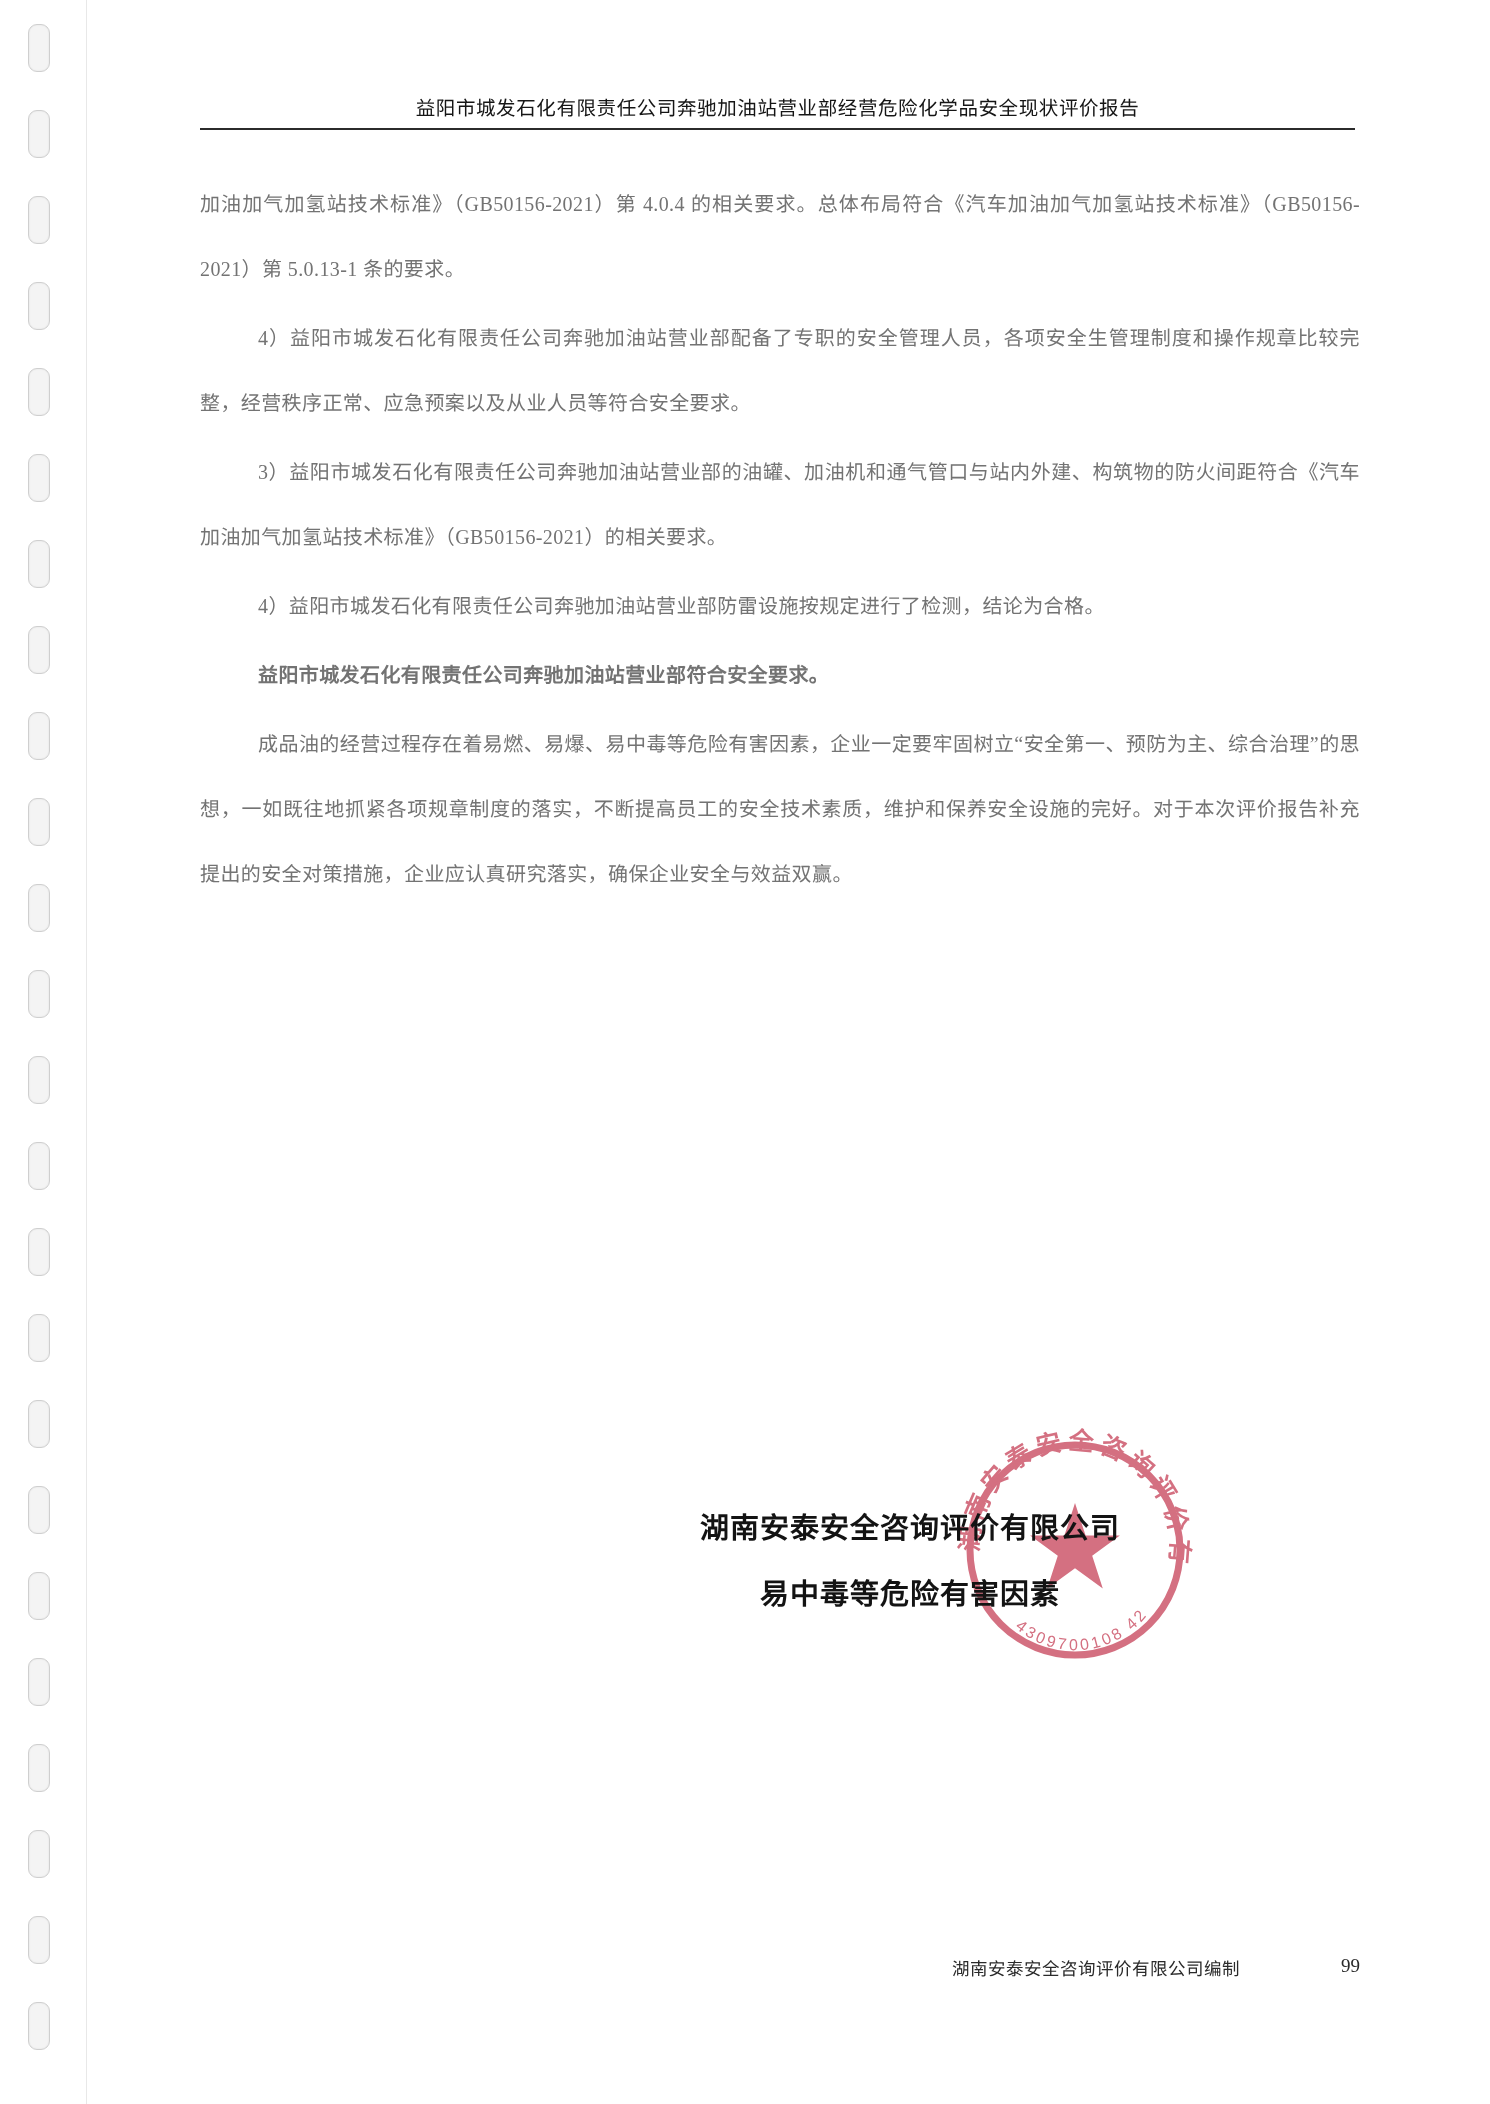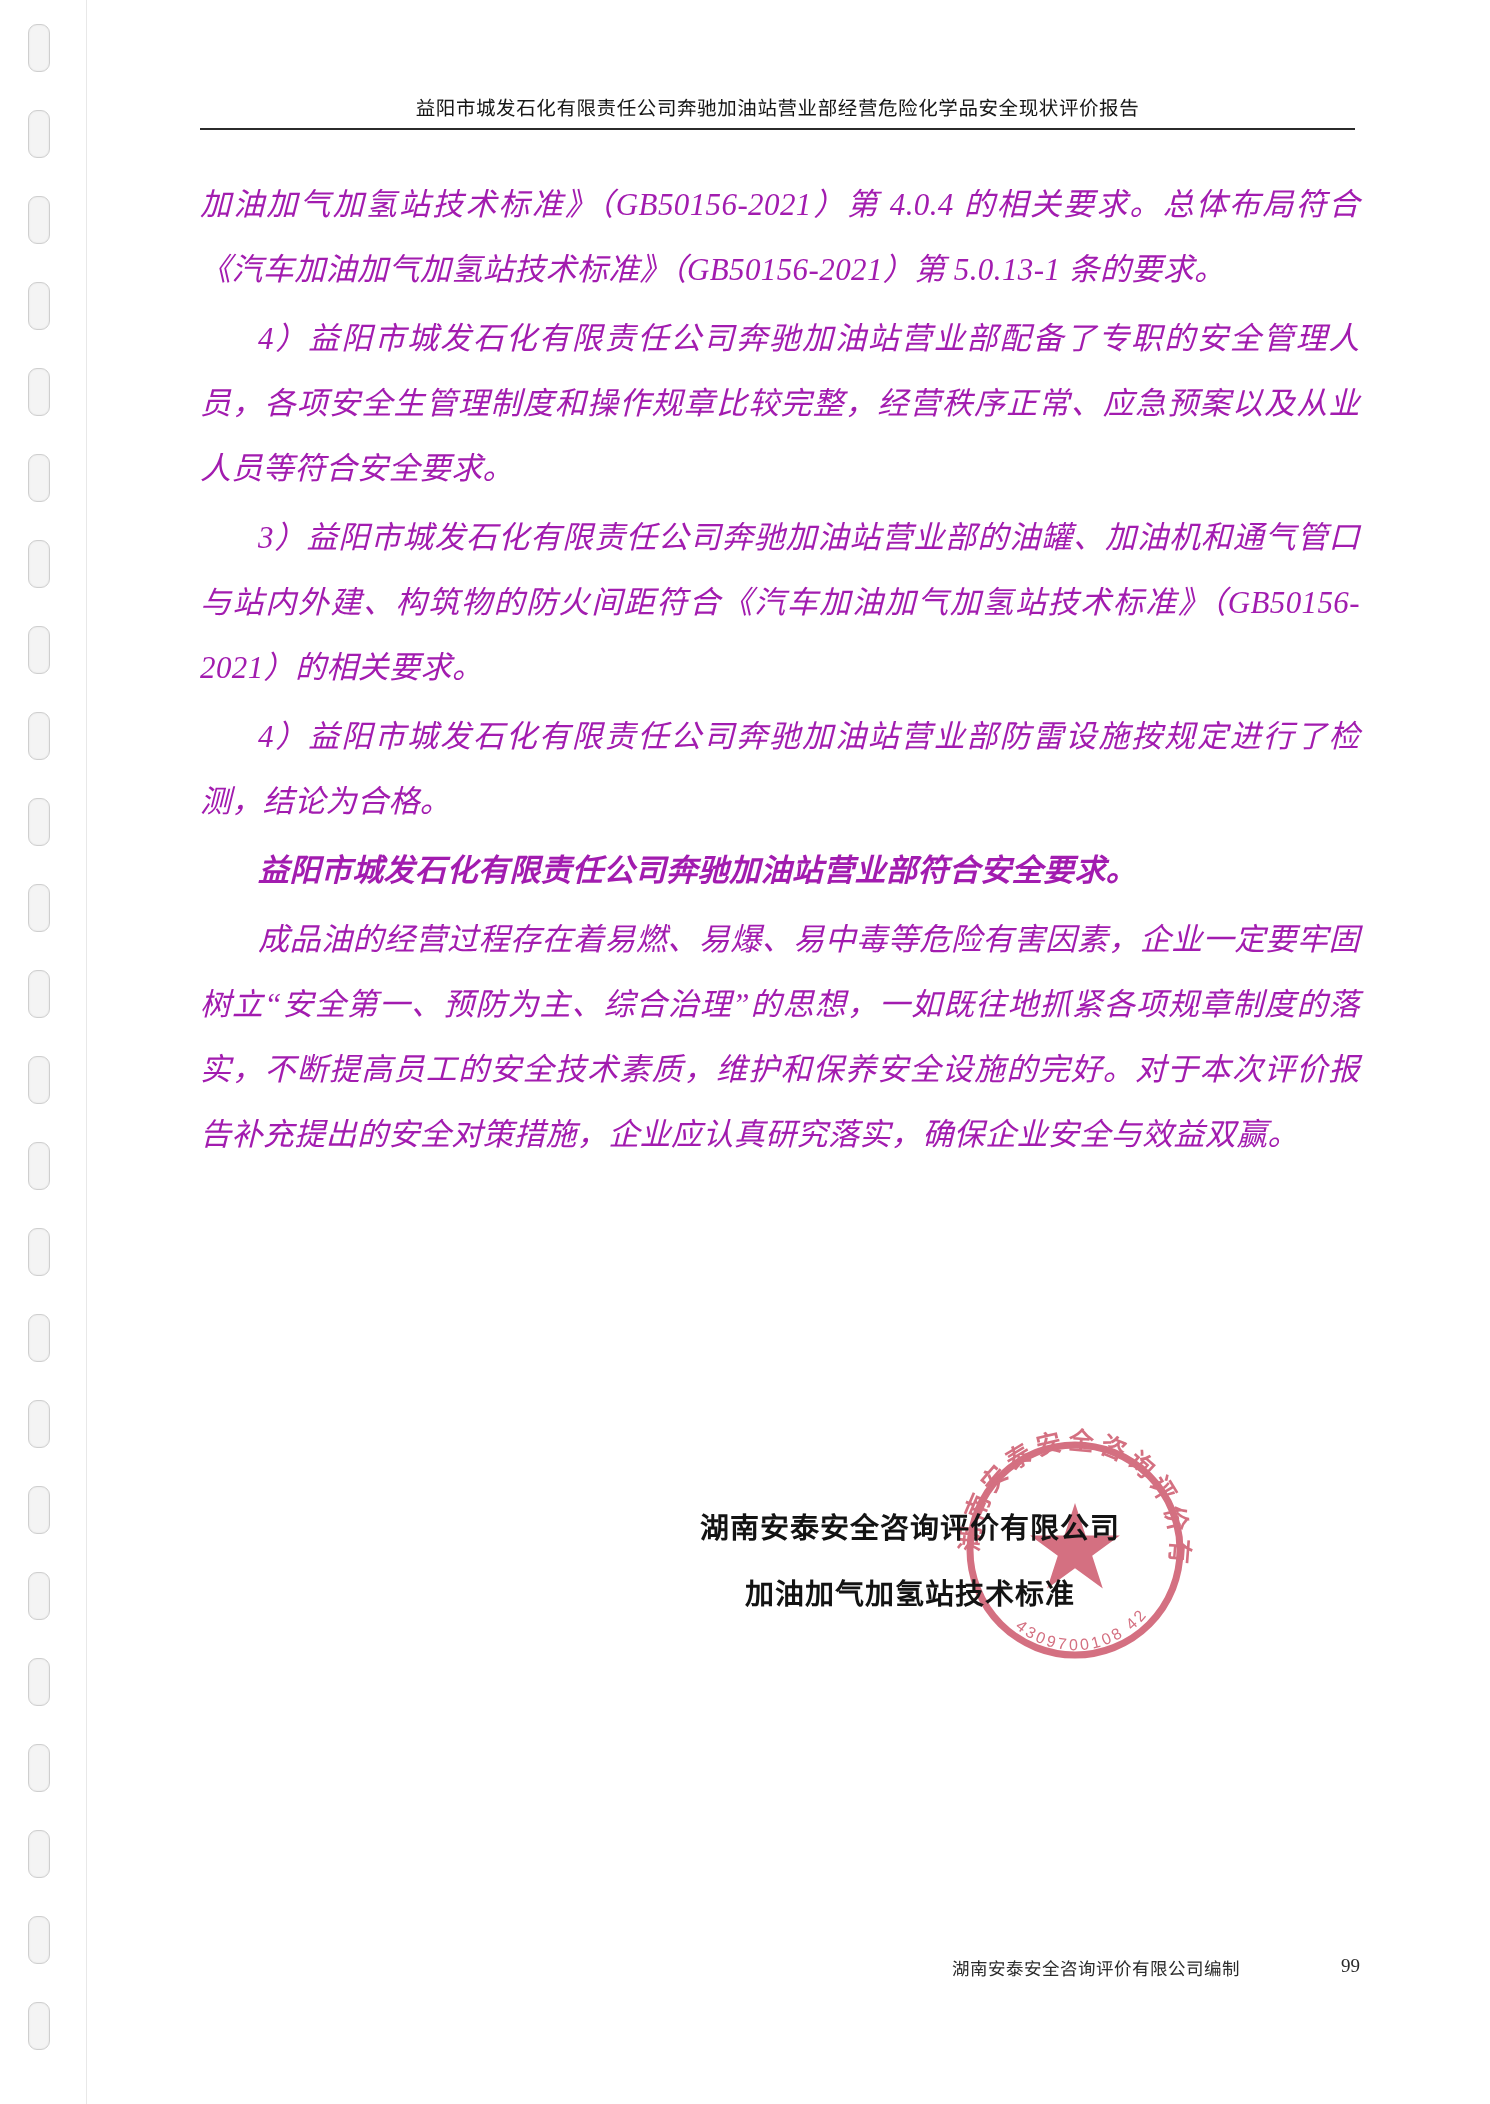--- a/index.html
+++ b/index.html
@@ -61,27 +61,26 @@
 
   
   .body {
     position: absolute;
     left: 200px;
     top: 172px;
     width: 1160px;
   }
   p.para {
     margin: 0 0 4px 0;
-    font-size: 31px;
+    font-size: 20px;
     line-height: 65px;
     letter-spacing: 0.4px;
     text-align: justify;
     text-justify: inter-ideograph;
-    color: #a21caf;
-    font-style: italic;
+    color: #737373;
   }
   p.indent {
     text-indent: 58px;
   }
   p.bold {
     font-weight: bold;
   }
 
   
   .signature {
@@ -198,21 +197,21 @@
       </text>
       <text font-family="'Liberation Sans', sans-serif" font-size="16" fill="#c8485e" letter-spacing="3">
         <textPath href="#sealArcBottom" startOffset="22%">4309700108 42</textPath>
       </text>
       <polygon fill="#c8485e" points="125,78 135.6,110.6 169.9,110.6 142.2,130.8 152.8,163.4 125,143.2 97.2,163.4 107.8,130.8 80.1,110.6 114.4,110.6"></polygon>
     </svg>
   </div>
 
   <div class="signature">
     <div class="sig-line">湖南安泰安全咨询评价有限公司</div>
-    <div class="sig-line">加油加气加氢站技术标准</div>
+    <div class="sig-line">易中毒等危险有害因素</div>
   </div>
 
   <div class="footer">
     <div class="footer-center">湖南安泰安全咨询评价有限公司编制</div>
     <div class="footer-pageno">99</div>
   </div>
 
 </div>
 
 </body></html>

